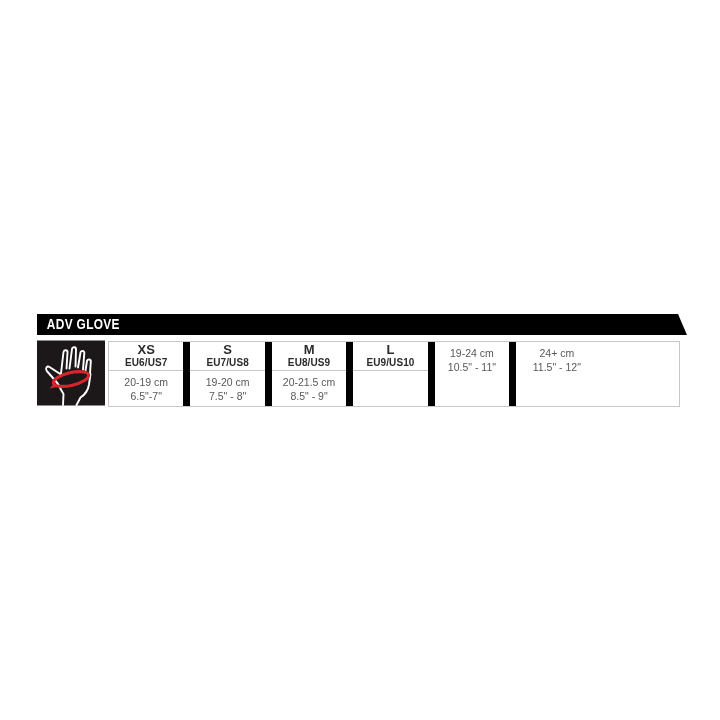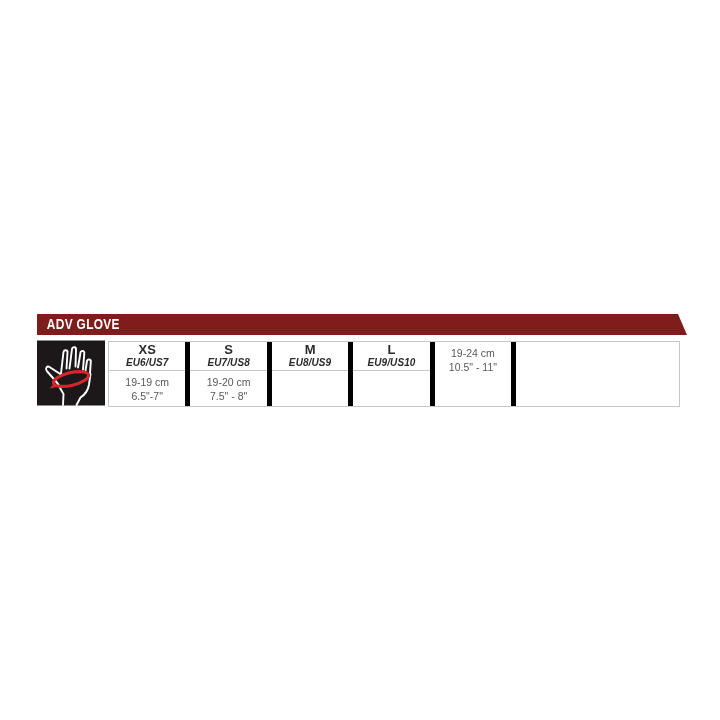--- a/index.html
+++ b/index.html
@@ -16,21 +16,21 @@
     overflow: hidden;
   }
 
   
   .banner {
     position: absolute;
     left: 37px;
     top: 314px;
     width: 652px;
     height: 21px;
-    background: #7f1d1d;
+    background: #000000;
     clip-path: polygon(0 0, 641px 0, 650px 100%, 0 100%);
     display: flex;
     align-items: center;
   }
   .banner-title {
     color: #ffffff;
     font-weight: bold;
     font-size: 14.5px;
     letter-spacing: 0.4px;
     line-height: 21px;
@@ -59,21 +59,21 @@
     height: 66px;
     box-sizing: border-box;
     border: 1px solid #c5c6c7;
     display: grid;
     grid-template-columns: repeat(7, 1fr);
     background: #ffffff;
   }
   .size-col {
     display: flex;
     flex-direction: column;
-    border-right: 5px solid #000000;
+    border-right: 7px solid #000000;
     min-width: 0;
   }
   .size-col:last-child { border-right: none; }
   .size-col-header {
     height: 29px;
     box-sizing: border-box;
     border-bottom: 1px solid #c5c6c7;
     text-align: center;
     padding-top: 1px;
   }
@@ -82,21 +82,20 @@
     font-weight: bold;
     color: #2b2b2a;
     line-height: 14px;
   }
   .euus-label {
     font-size: 10px;
     font-weight: bold;
     color: #2b2b2a;
     line-height: 11px;
     letter-spacing: 0.1px;
-    font-style: italic;
   }
   .size-col-values {
     flex: 1;
     text-align: center;
     padding-top: 5px;
   }
   .cm-value {
     font-size: 10.5px;
     color: #57585b;
     line-height: 13px;
@@ -142,55 +141,63 @@
   </div>
 
   <div class="size-table">
 
     <div class="size-col">
       <div class="size-col-header">
         <div class="size-label">XS</div>
         <div class="euus-label">EU6/US7</div>
       </div>
       <div class="size-col-values">
-        <div class="cm-value">19-19 cm</div>
+        <div class="cm-value">20-19 cm</div>
         <div class="in-value">6.5"-7"</div>
       </div>
     </div>
 
     <div class="size-col">
       <div class="size-col-header">
         <div class="size-label">S</div>
         <div class="euus-label">EU7/US8</div>
       </div>
       <div class="size-col-values">
         <div class="cm-value">19-20 cm</div>
         <div class="in-value">7.5" - 8"</div>
       </div>
     </div>
 
     <div class="size-col">
       <div class="size-col-header">
         <div class="size-label">M</div>
         <div class="euus-label">EU8/US9</div>
       </div>
+      <div class="size-col-values">
+        <div class="cm-value">20-21.5 cm</div>
+        <div class="in-value">8.5" - 9"</div>
+      </div>
     </div>
 
     <div class="size-col">
       <div class="size-col-header">
         <div class="size-label">L</div>
         <div class="euus-label">EU9/US10</div>
       </div>
     </div>
 
     <div class="size-col">
       <div class="size-col-values">
         <div class="cm-value">19-24 cm</div>
         <div class="in-value">10.5" - 11"</div>
       </div>
     </div>
 
     <div class="size-col">
+      <div class="size-col-values">
+        <div class="cm-value">24+ cm</div>
+        <div class="in-value">11.5" - 12"</div>
+      </div>
     </div>
 
 
   </div>
 </div>
 
 </body></html>

